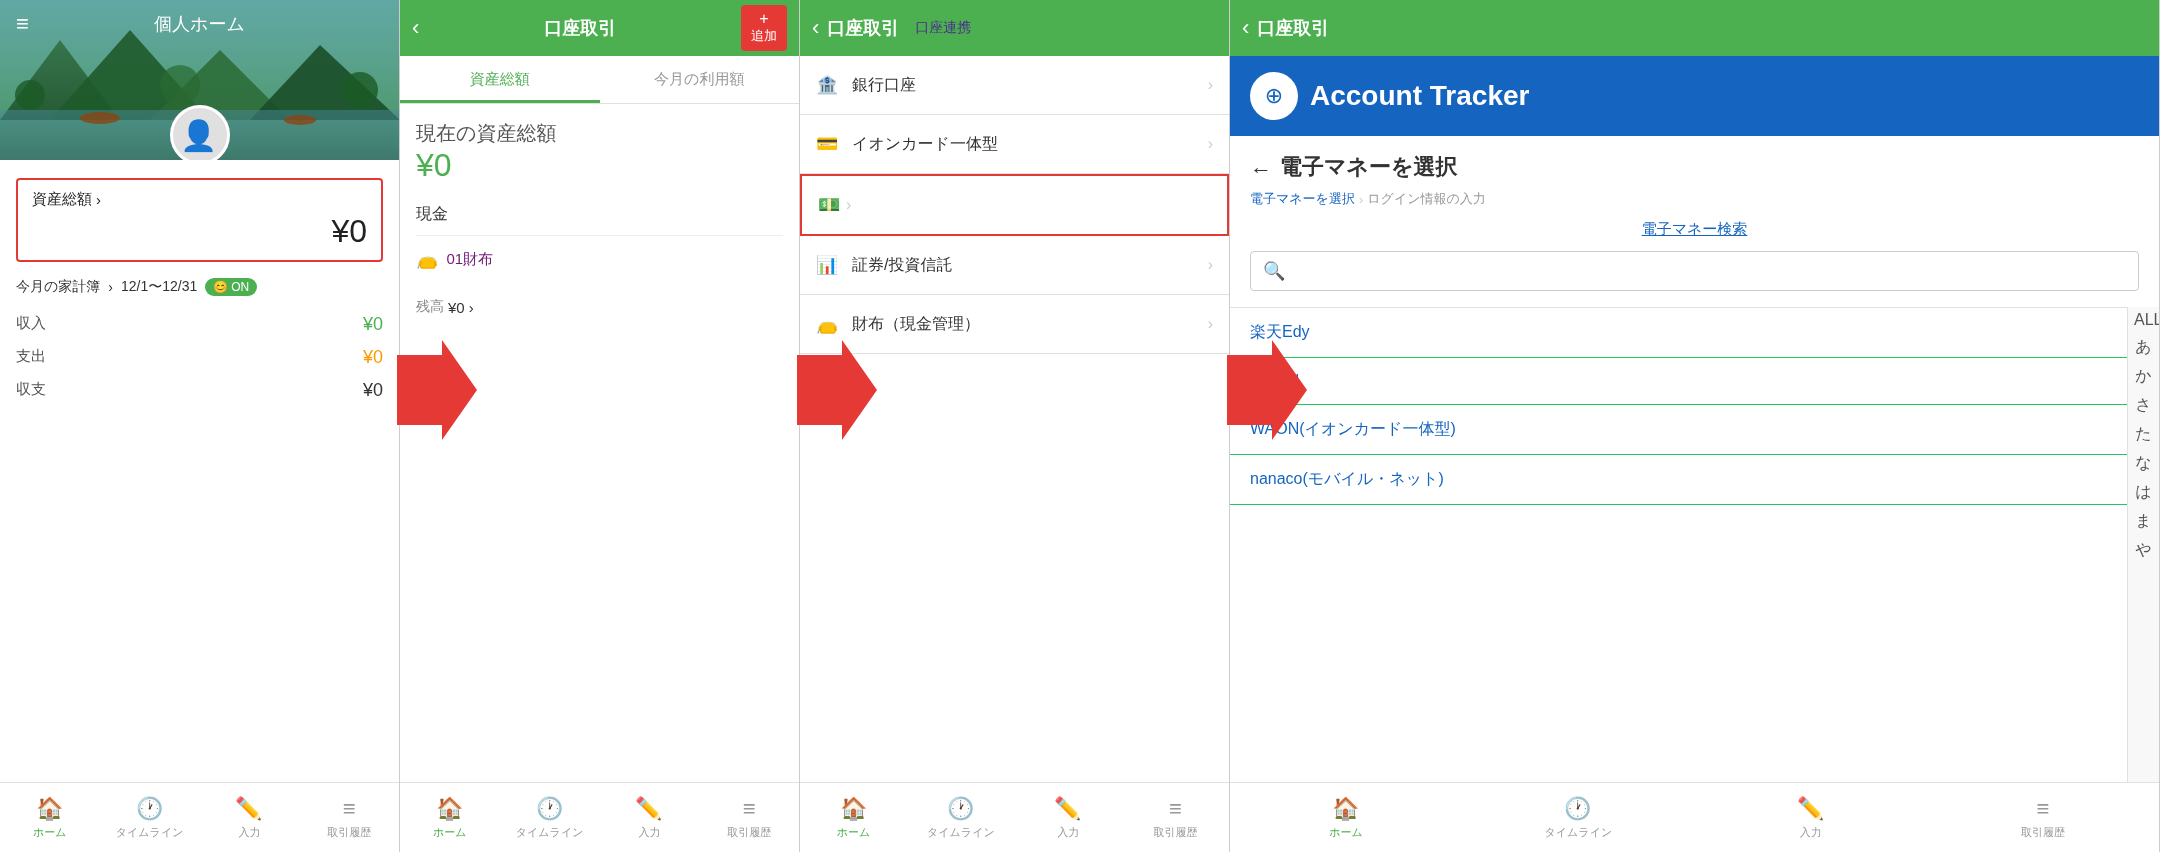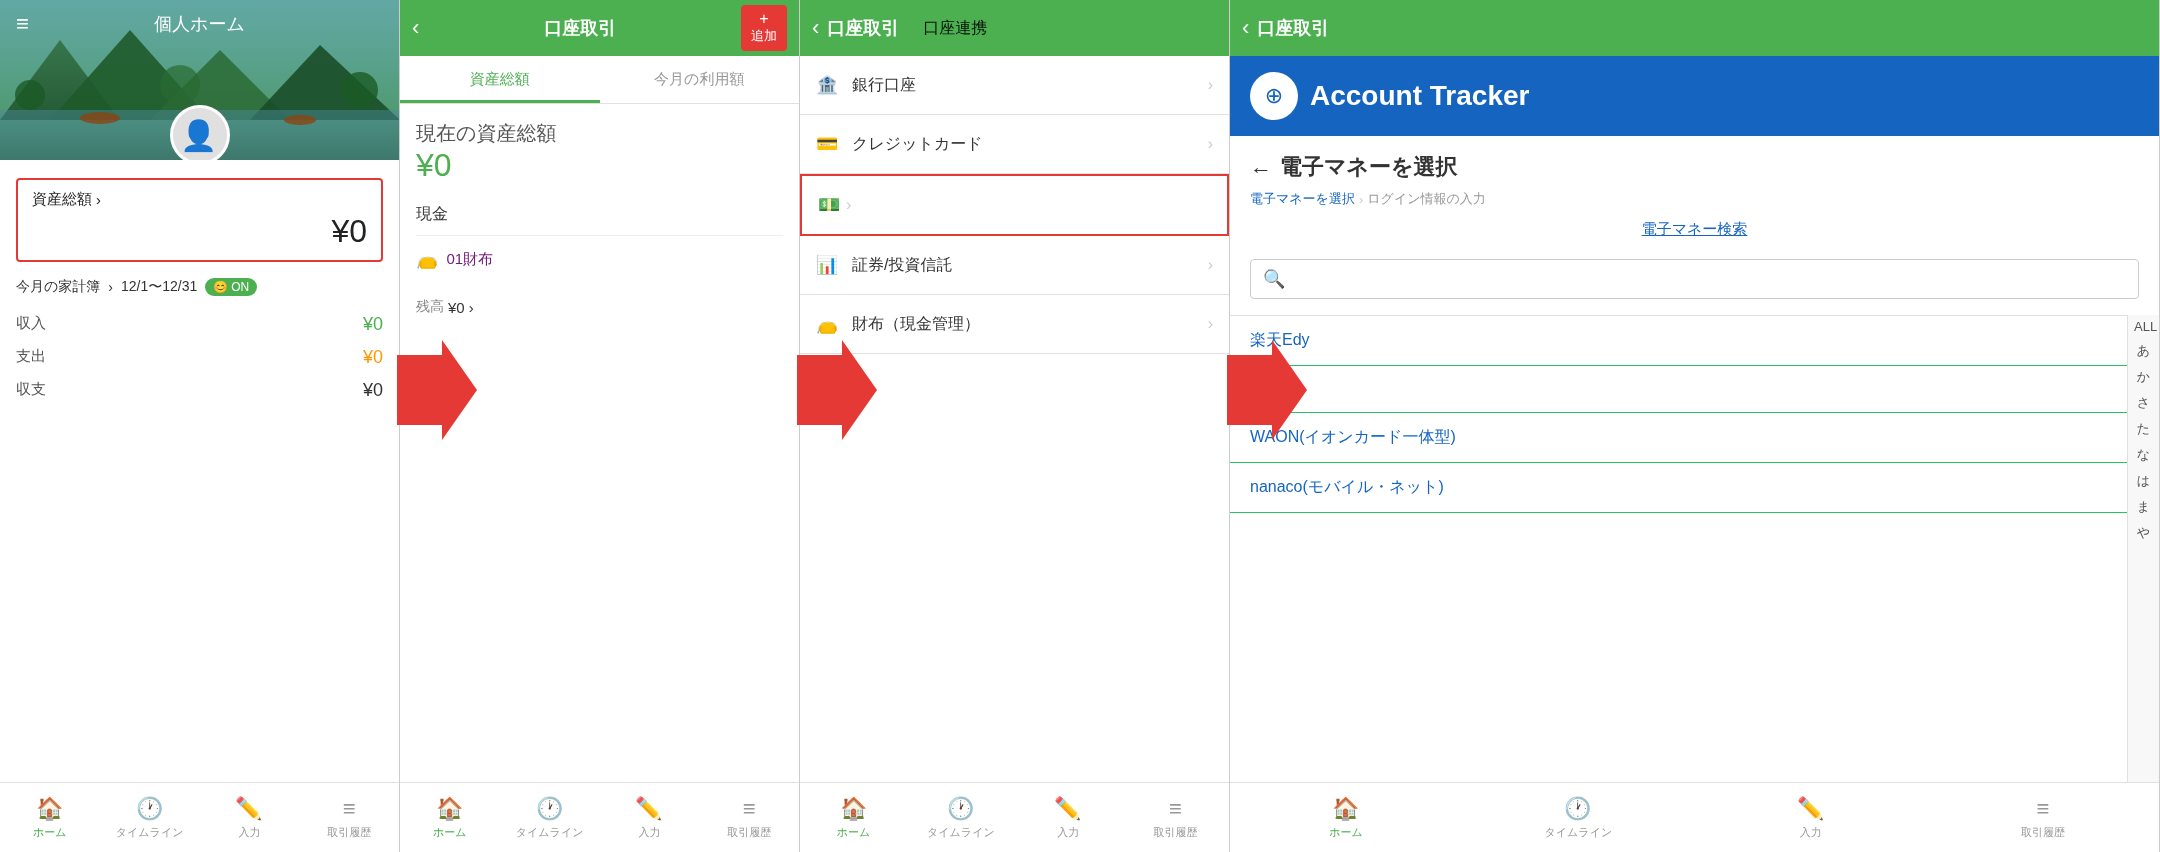--- a/index.html
+++ b/index.html
@@ -341,23 +341,23 @@
       font-size: 22px;
     }
 
     .panel3-title {
       color: #fff;
       font-size: 18px;
       font-weight: bold;
     }
 
     .panel3-title-sep {
-      color: #000000;
-      font-size: 16px;
-      margin-left: 16px;
+      color: #4c1d95;
+      font-size: 14px;
+      margin-left: 8px;
       opacity: 0.9;
     }
 
     .panel3-menu {
       background: #fff;
       flex: 1;
     }
 
     .menu-item {
       display: flex;
@@ -477,21 +477,21 @@
     }
 
     .breadcrumb-sep {
       color: #ccc;
     }
 
     .emoney-search-link {
       color: #1565C0;
       font-size: 15px;
       text-align: center;
-      margin-bottom: 20px;
+      margin-bottom: 12px;
       cursor: pointer;
       text-decoration: underline;
     }
 
     .search-bar {
       display: flex;
       align-items: center;
       border: 1px solid #ccc;
       border-radius: 4px;
       padding: 8px 12px;
@@ -536,21 +536,21 @@
       display: flex;
       flex-direction: column;
       background: #f8f8f8;
       border-left: 1px solid #e0e0e0;
       width: 32px;
       overflow-y: auto;
     }
 
     .alpha-item {
       padding: 4px 6px;
-      font-size: 13px;
+      font-size: 16px;
       color: #555;
       text-align: center;
       cursor: pointer;
     }
 
     .panel4-footer {
       display: flex;
       border-top: 1px solid #e0e0e0;
       height: 70px;
       background: #fff;
@@ -755,21 +755,21 @@
   </div>
 
   <div class="panel3-menu">
     <div class="menu-item">
       <span class="menu-item-icon">🏦</span>
       <span class="menu-item-label">銀行口座</span>
       <span class="menu-chevron">›</span>
     </div>
     <div class="menu-item">
       <span class="menu-item-icon">💳</span>
-      <span class="menu-item-label">クレジットカード</span>
+      <span class="menu-item-label">イオンカード一体型</span>
       <span class="menu-chevron">›</span>
     </div>
 
     <div class="menu-item" style="border: 2px solid #e53935;">
       <span class="menu-item-icon">💵</span>
       <span class="menu-chevron">›</span>
     </div>
     <div class="menu-item">
       <span class="menu-item-icon">📊</span>
       <span class="menu-item-label">証券/投資信託</span>

